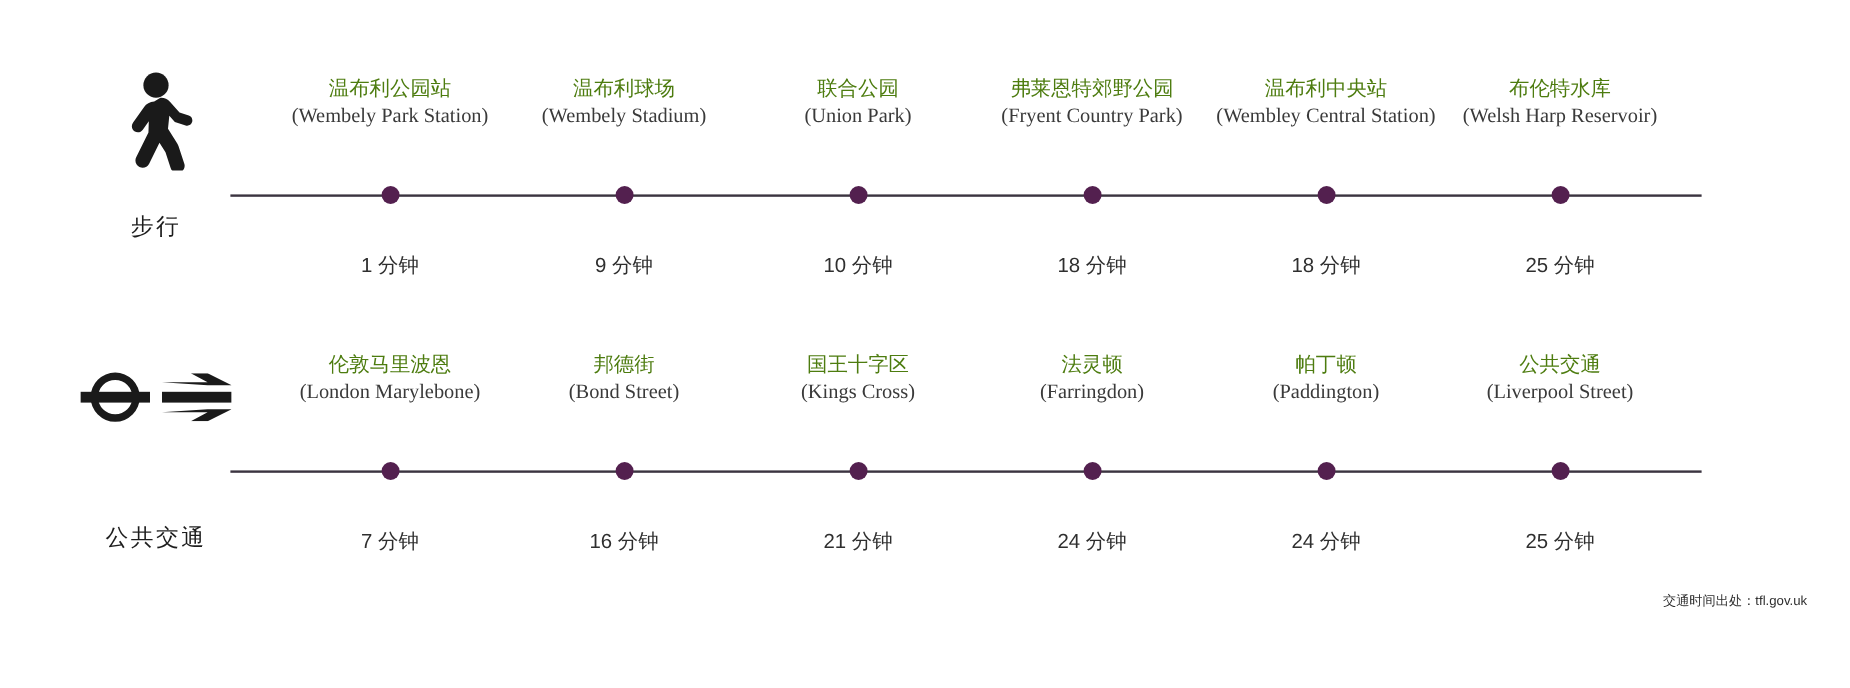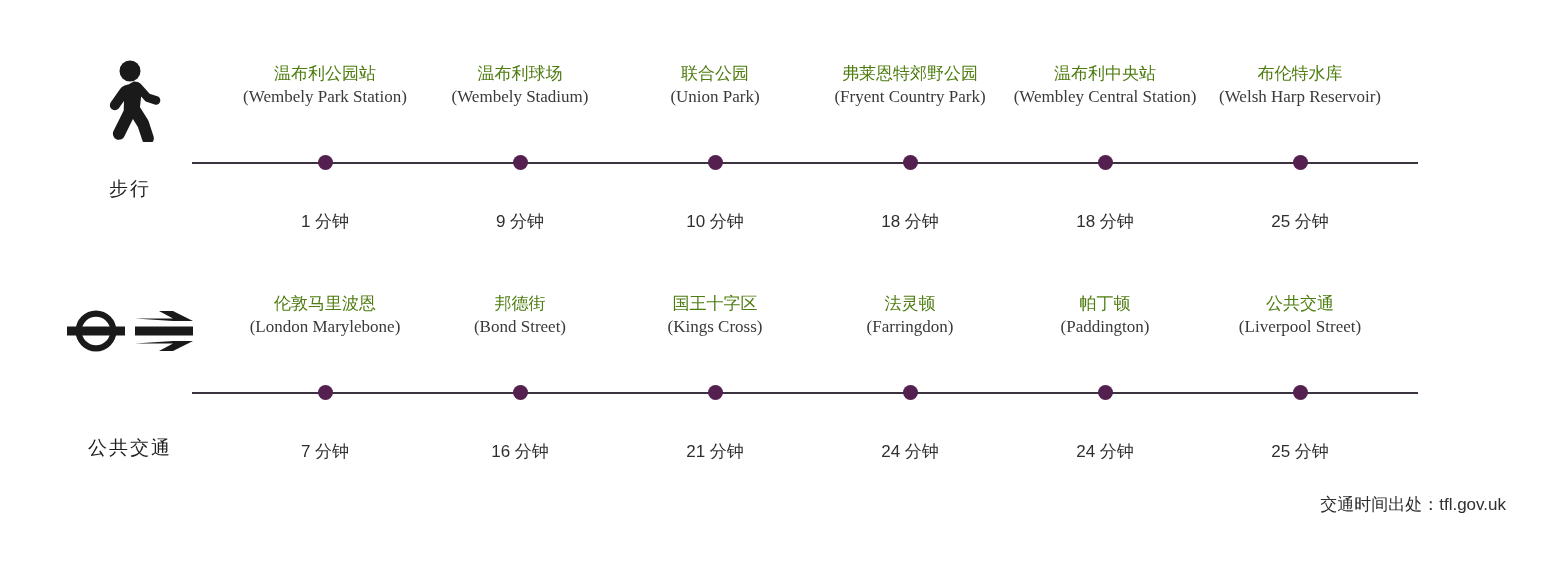--- a/index.html
+++ b/index.html
@@ -135,21 +135,21 @@
     color: #2f2f2f;
     font-family: "Liberation Sans", "DejaVu Sans", sans-serif;
     white-space: nowrap;
   }
 
   
   .footnote {
     position: absolute;
     right: 36px;
     top: 493px;
-    font-size: 17px;
+    font-size: 11px;
     color: #2f2f2f;
     font-family: "Liberation Sans", "DejaVu Sans", sans-serif;
     white-space: nowrap;
   }
 
   svg { display: block; }
 </style>
 </head>
 <body>
 

